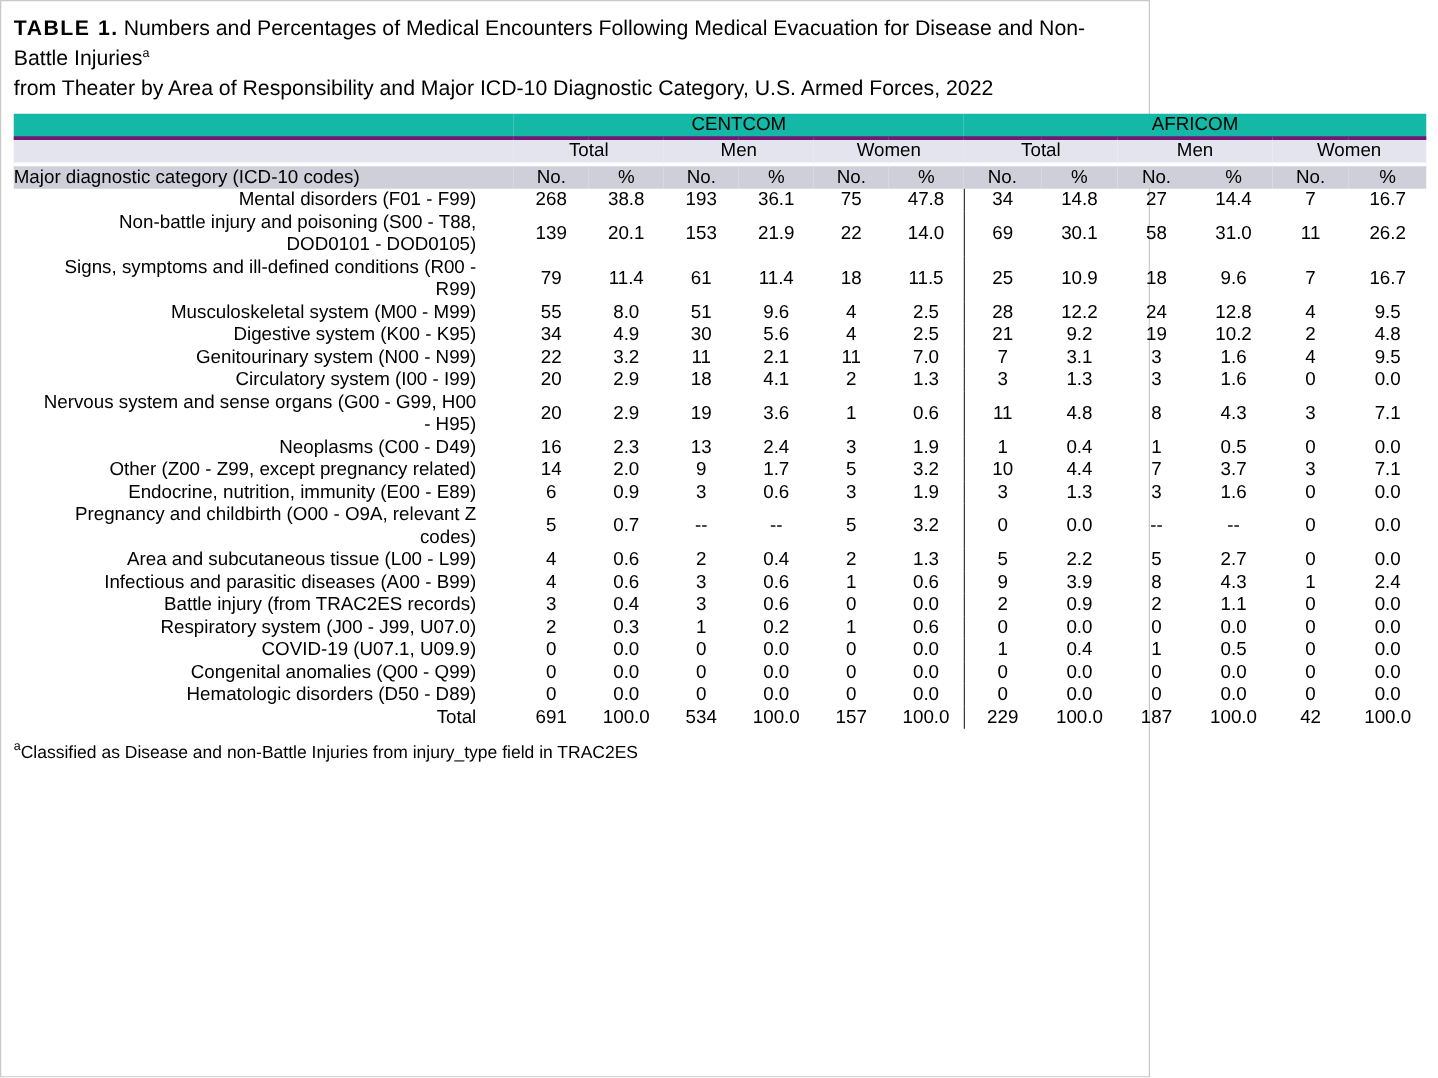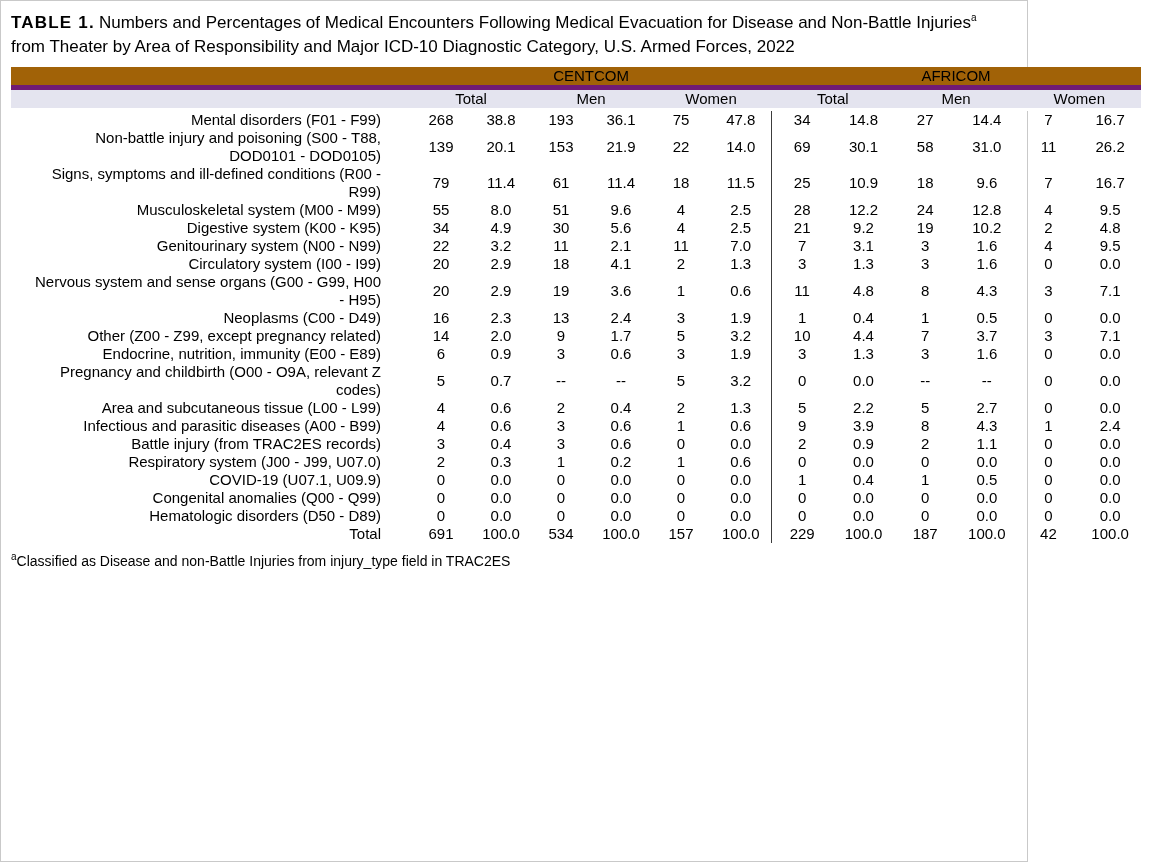--- a/index.html
+++ b/index.html
@@ -9,21 +9,21 @@
   }
   body {
     width: 1150px;
     height: 862px;
     overflow: hidden;
     font-family: "Liberation Sans", "DejaVu Sans", sans-serif;
     color: #000;
   }
   .page {
     box-sizing: border-box;
-    width: 1028px;
+    width: 920px;
     height: 862px;
     border: 1px solid #c9c9c9;
     padding: 8px 10px 6px 10px;
   }
   
   .title {
     margin: 2px 0 8px 0;
     font-size: 17px;
     line-height: 24px;
     color: #000;
@@ -48,21 +48,21 @@
   table.enc th, table.enc td {
     font-weight: normal;
     vertical-align: middle;
     padding: 0;
   }
   thead th {
     line-height: 18px;
     padding: 4px 0;
     text-align: center;
   }
-  tr.band1 th { background: #a16207; border-bottom: 5px solid #701a75; }
+  tr.band1 th { background: #14b8a6; border-bottom: 3px solid #701a75; }
   tr.band2 th { background: #e4e4ef; border-bottom: 3px solid #ffffff; }
   tr.band3 th { background: #cfcfda; }
   th.catlabel {
     text-align: left;
     padding-left: 10px;
   }
   tbody td {
     line-height: 18px;
     padding: 5px 0;
     text-align: center;
@@ -121,20 +121,35 @@
         </tr>
         <tr class="band2">
           <th class="catlabel"></th>
           <th colspan="2">Total</th>
           <th colspan="2">Men</th>
           <th colspan="2">Women</th>
           <th colspan="2">Total</th>
           <th colspan="2">Men</th>
           <th colspan="2">Women</th>
         </tr>
+        <tr class="band3">
+          <th class="catlabel">Major diagnostic category (ICD-10 codes)</th>
+          <th>No.</th>
+          <th>%</th>
+          <th>No.</th>
+          <th>%</th>
+          <th>No.</th>
+          <th>%</th>
+          <th>No.</th>
+          <th>%</th>
+          <th>No.</th>
+          <th>%</th>
+          <th>No.</th>
+          <th>%</th>
+        </tr>
       </thead>
     <tbody id="tbody">
         <tr>
           <td class="cat">Mental disorders (F01 - F99)</td>
           <td>268</td>
           <td>38.8</td>
           <td>193</td>
           <td>36.1</td>
           <td>75</td>
           <td>47.8</td>

